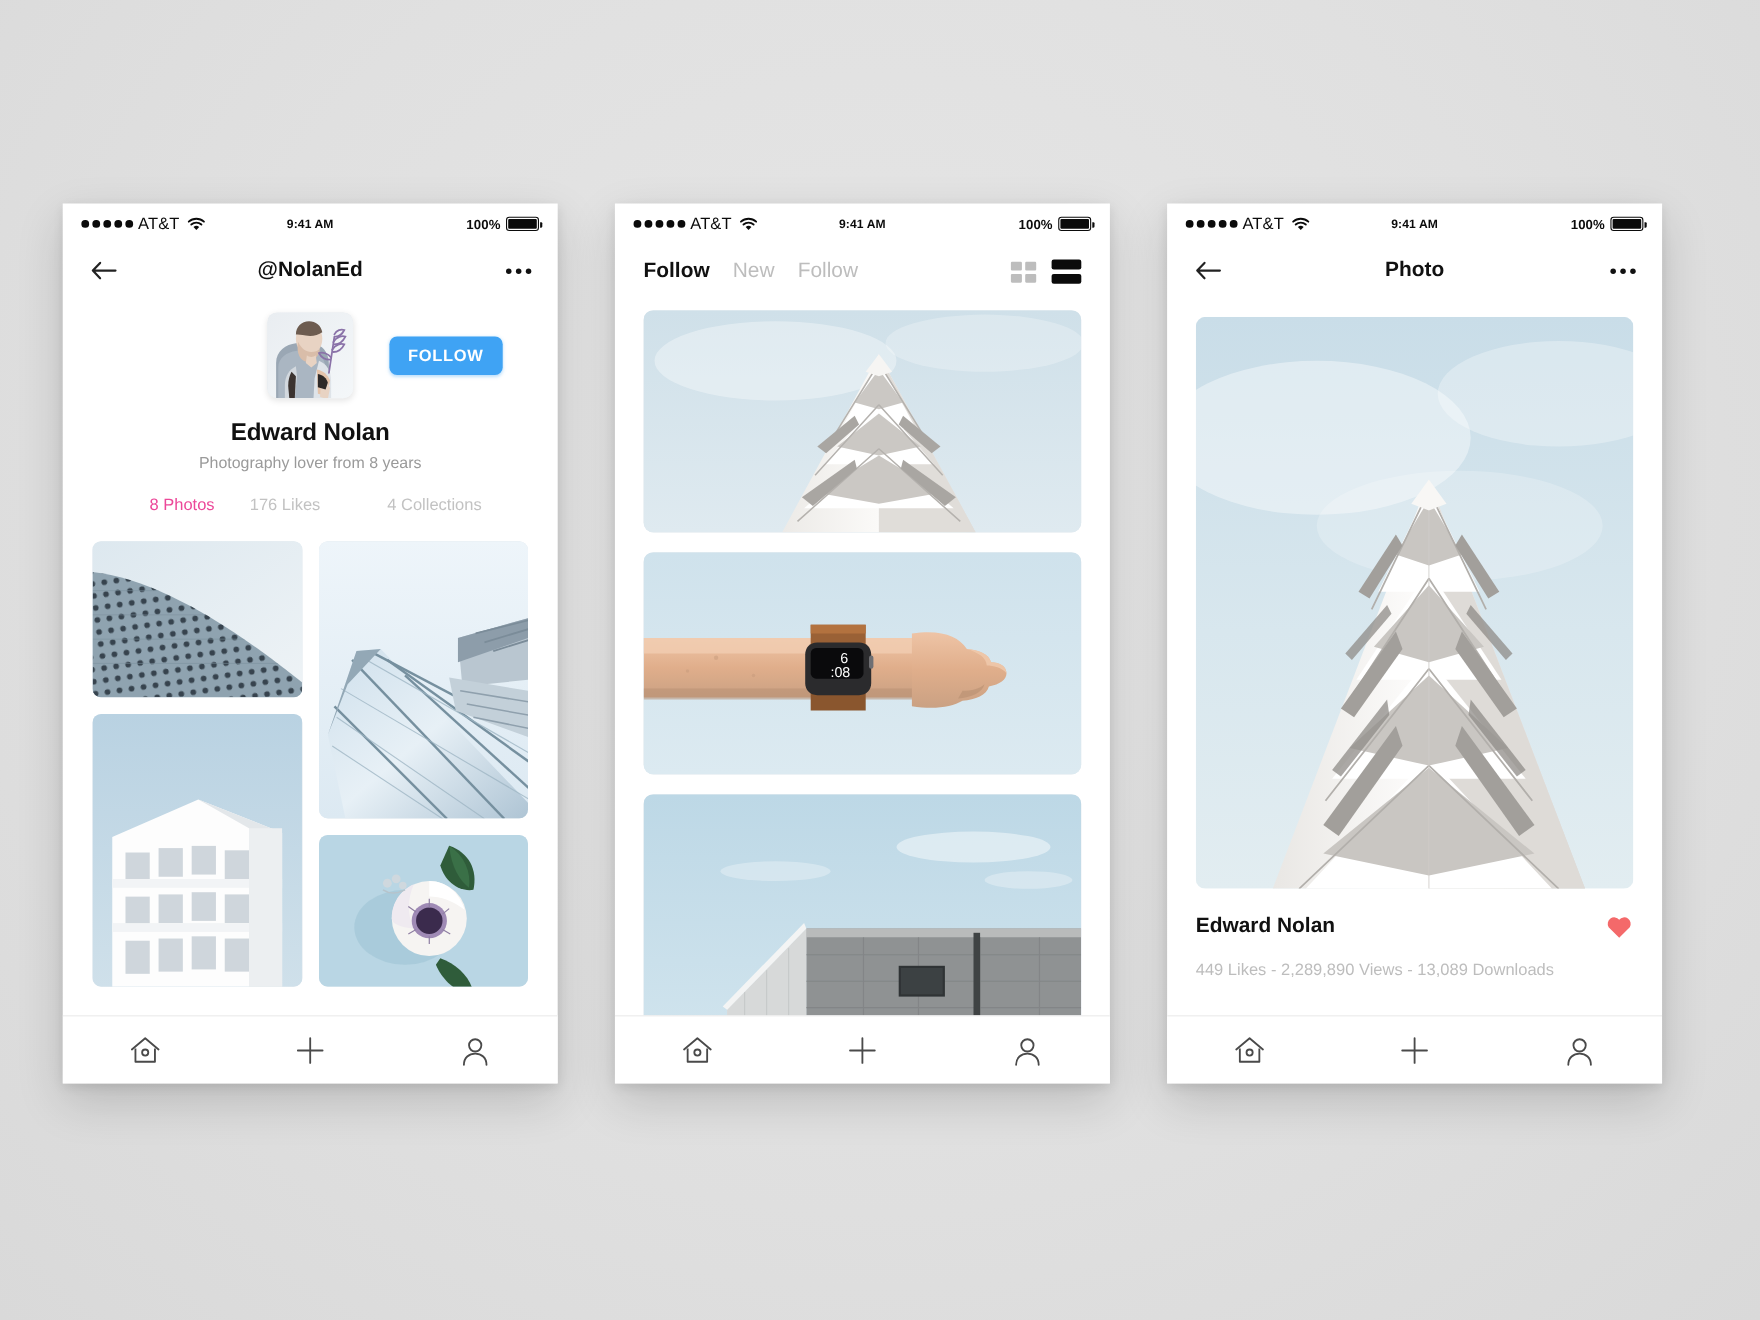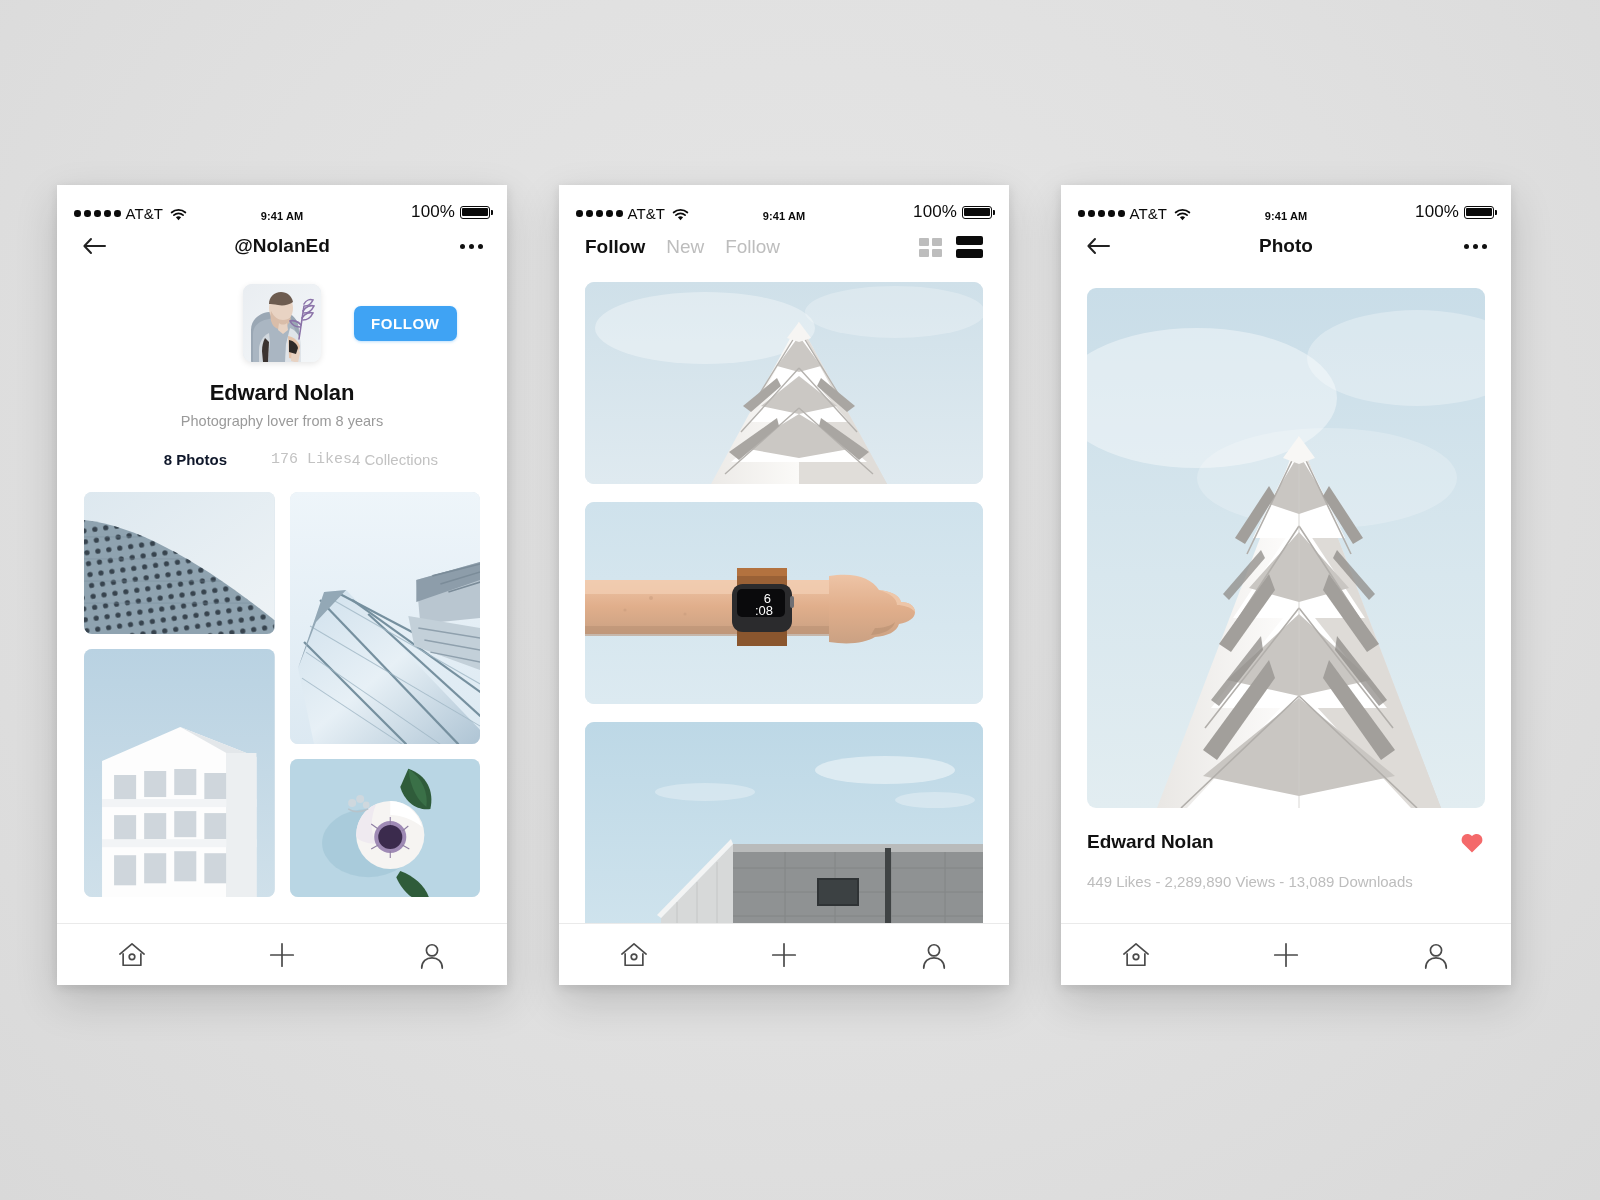--- a/index.html
+++ b/index.html
@@ -18,32 +18,32 @@
     position: absolute; top: 185px; width: 450px; height: 800px;
     background: #fff; overflow: hidden;
     box-shadow: 0 16px 40px rgba(0,0,0,.16), 0 3px 10px rgba(0,0,0,.10);
   }
   #phone1 { left: 57px; }
   #phone2 { left: 559px; }
   #phone3 { left: 1061px; }
 
   
   .statusbar {
-    height: 37px; display: flex; align-items: flex-end;
+    height: 37px; display: flex; align-items: center;
     padding: 0 17px; font-size: 15px; font-weight: 700; color: #0b0b0b;
     letter-spacing: .1px;
   }
   .sb-left { display: flex; align-items: center; gap: 5px; flex: 1; }
   .dots { display: flex; gap: 3.5px; align-items: center; }
   .dots i { width: 6.5px; height: 6.5px; border-radius: 50%; background: #0b0b0b; display: block; }
   .carrier { font-size: 15px; font-weight: 500; }
   .wifi { width: 17px; height: 13px; position: relative; display: inline-block; margin-left: 2px;}
   .sb-center { font-size: 11px; font-weight: 700; text-align: center; width: 86px; }
   .sb-right { flex: 1; display: flex; align-items: center; justify-content: flex-end; gap: 5px; }
-  .batt-pct { font-size: 17px; font-weight: 400; }
+  .batt-pct { font-size: 12px; font-weight: 700; }
   .batt { width: 30px; height: 13px; border: 1.6px solid #0b0b0b; border-radius: 3px; position: relative; }
   .batt::after { content:""; position:absolute; right:-4px; top:3.5px; width:2px; height:5px; background:#0b0b0b; border-radius:0 1px 1px 0;}
   .batt i { position:absolute; left:1.3px; top:1.3px; bottom:1.3px; width: calc(100% - 2.6px); background:#0b0b0b; border-radius:1px; display:block;}
 
   
   .navbar { height: 48px; display: flex; align-items: center; padding: 0 24px; position: relative; }
   .nav-title { position: absolute; left: 0; right: 0; text-align: center; font-size: 19px; font-weight: 700; color: #111; pointer-events: none; }
   .icon-back { width: 26px; height: 22px; position: relative; cursor: pointer; }
   .icon-ellipsis { margin-left: auto; display: flex; gap: 4px; cursor: pointer; }
   .icon-ellipsis i { width: 5px; height: 5px; border-radius: 50%; background: #111; display: block; }
@@ -56,22 +56,22 @@
     background: #3fa3f4; color: #fff; border: none; border-radius: 7px;
     font-size: 15px; font-weight: 700; letter-spacing: .6px;
     padding: 9px 17px; cursor: pointer; font-family: inherit;
     box-shadow: 0 1px 3px rgba(63,163,244,.35);
   }
   .profile-name { text-align: center; font-size: 22px; font-weight: 700; color: #111; margin-top: 18px; letter-spacing: -.2px; }
   .profile-bio { text-align: center; font-size: 14.5px; color: #9a9a9a; margin-top: 7px; }
 
   .stats { display: flex; margin-top: 22px; padding: 0 20px; }
   .stat { font-size: 15px; color: #c2c2c2; }
-  .stat:nth-child(1) { width: 150px; text-align: right; padding-left: 27px; color: #0f172a; font-weight: 700; }
-  .stat:nth-child(2) { width: 125px; text-align: right; font-family: Liberation Mono, monospace; }
+  .stat:nth-child(1) { width: 150px; text-align: center; padding-left: 27px; color: #ec4899; font-weight: 400; }
+  .stat:nth-child(2) { width: 125px; text-align: left; }
   .stat:nth-child(3) { flex: 1; text-align: left; }
 
   
   .grid { display: flex; gap: 15px; padding: 0 27px; margin-top: 24px; }
   .col { display: flex; flex-direction: column; gap: 15px; flex: 1; }
   .ph { border-radius: 8px; overflow: hidden; position: relative; background: #dfe8ee; }
 
   
   .tabbar {
     position: absolute; left: 0; right: 0; bottom: 0; height: 62px; background: #fff;

